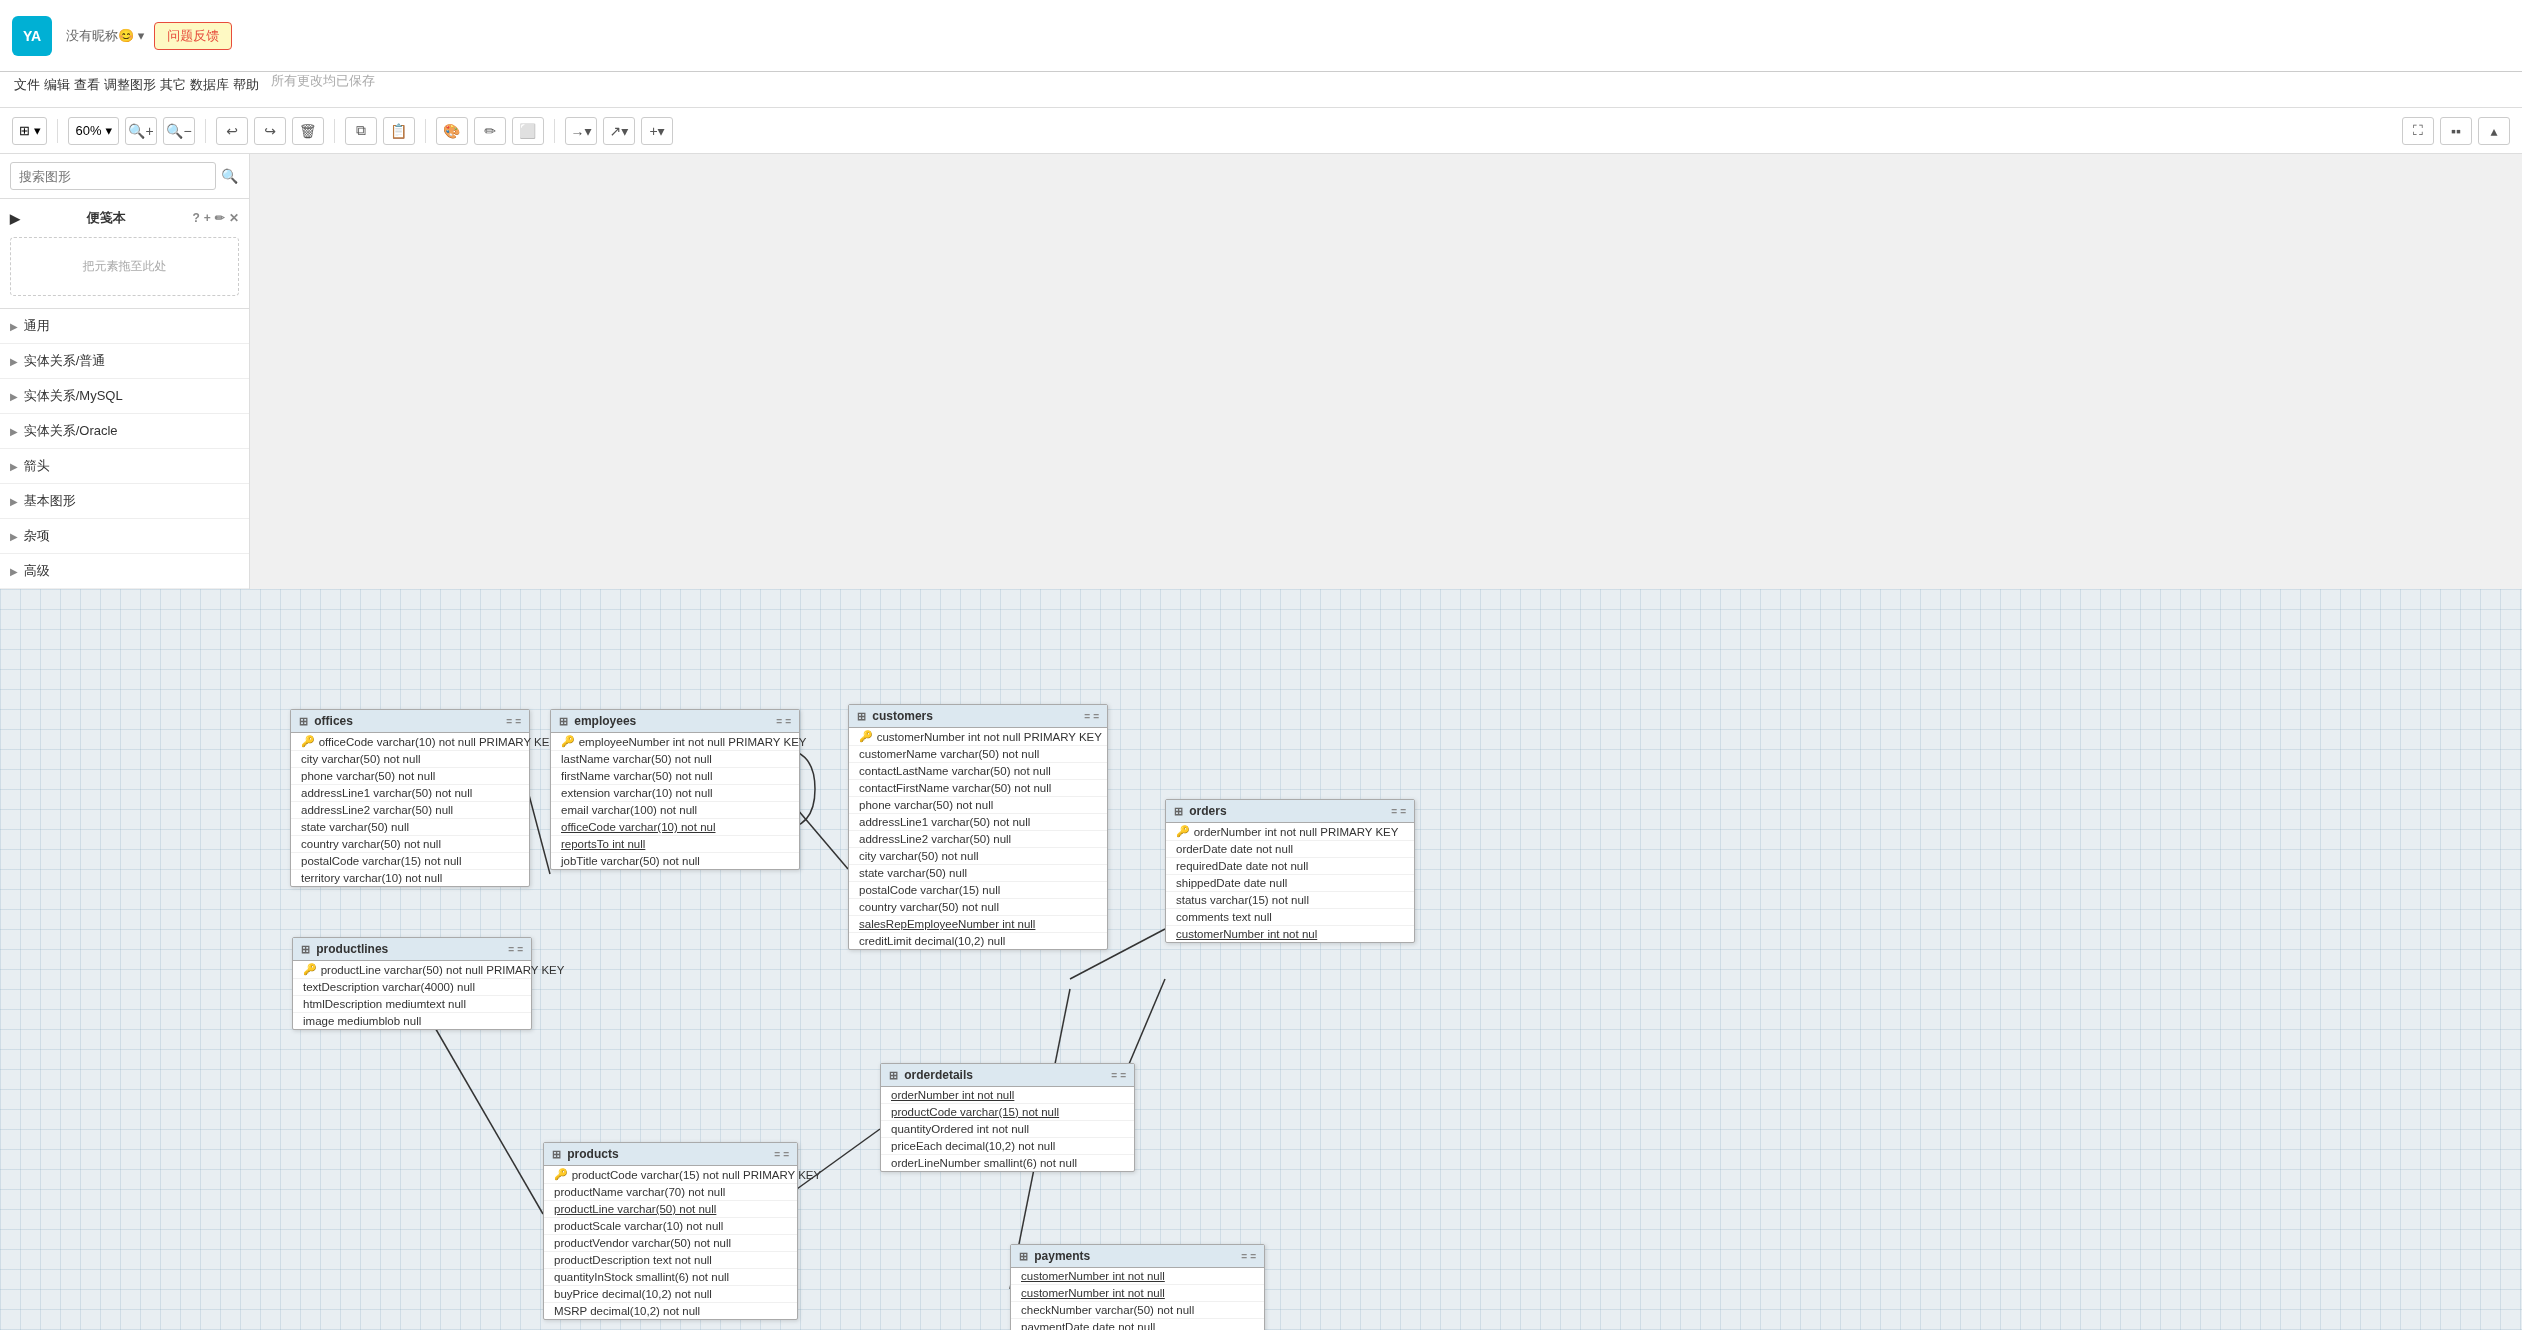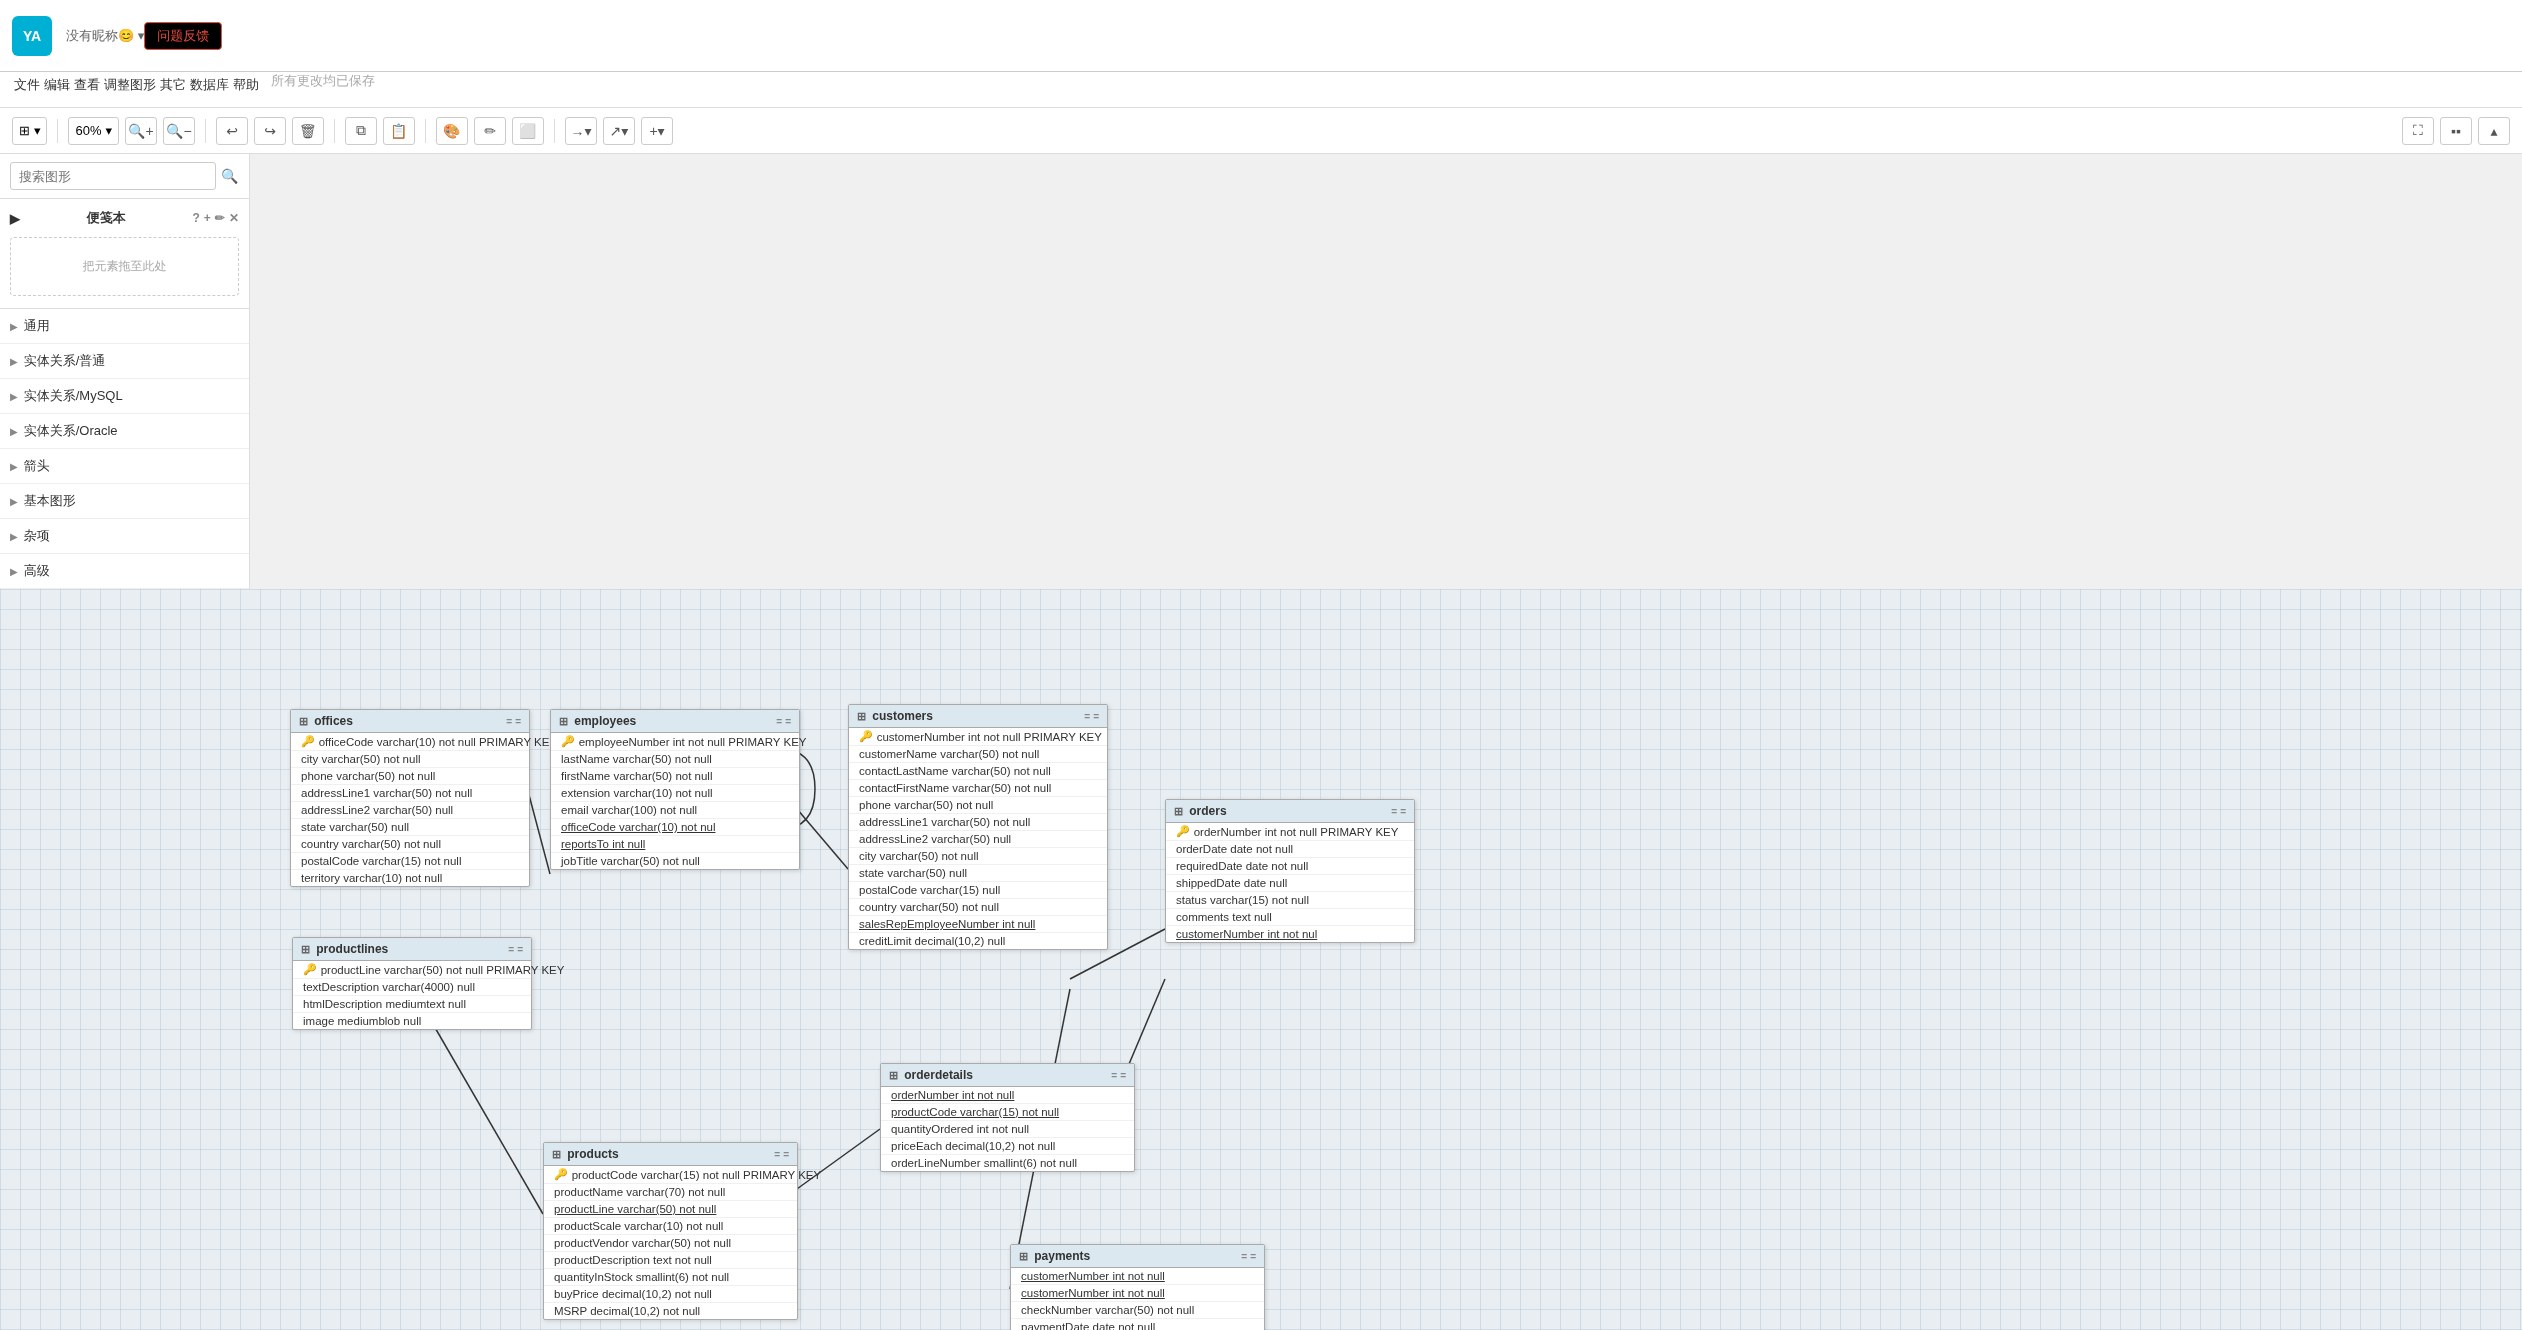--- a/index.html
+++ b/index.html
@@ -24,25 +24,25 @@
       margin-right: 14px;
       flex-shrink: 0;
     }
     #title-text {
       font-size: 20px;
       font-weight: bold;
       color: #333;
       flex: 1;
     }
     #top-right {
-      display: flex; align-items: center; 
+      display: flex; align-items: center; gap: 10px;
     }
     #user-name { font-size: 13px; color: #666; }
     #feedback-btn {
-      background: #000000; border: 1.5px solid #e74c3c; color: #e74c3c;
+      background: #fef9c3; border: 1.5px solid #e74c3c; color: #e74c3c;
       padding: 4px 12px; border-radius: 4px; font-size: 13px; cursor: pointer;
     }
 
     
     #menubar {
       display: flex;
       align-items: flex-start;
       background: #fff;
       border-bottom: 1px solid #ddd;
       padding: 0 12px;

